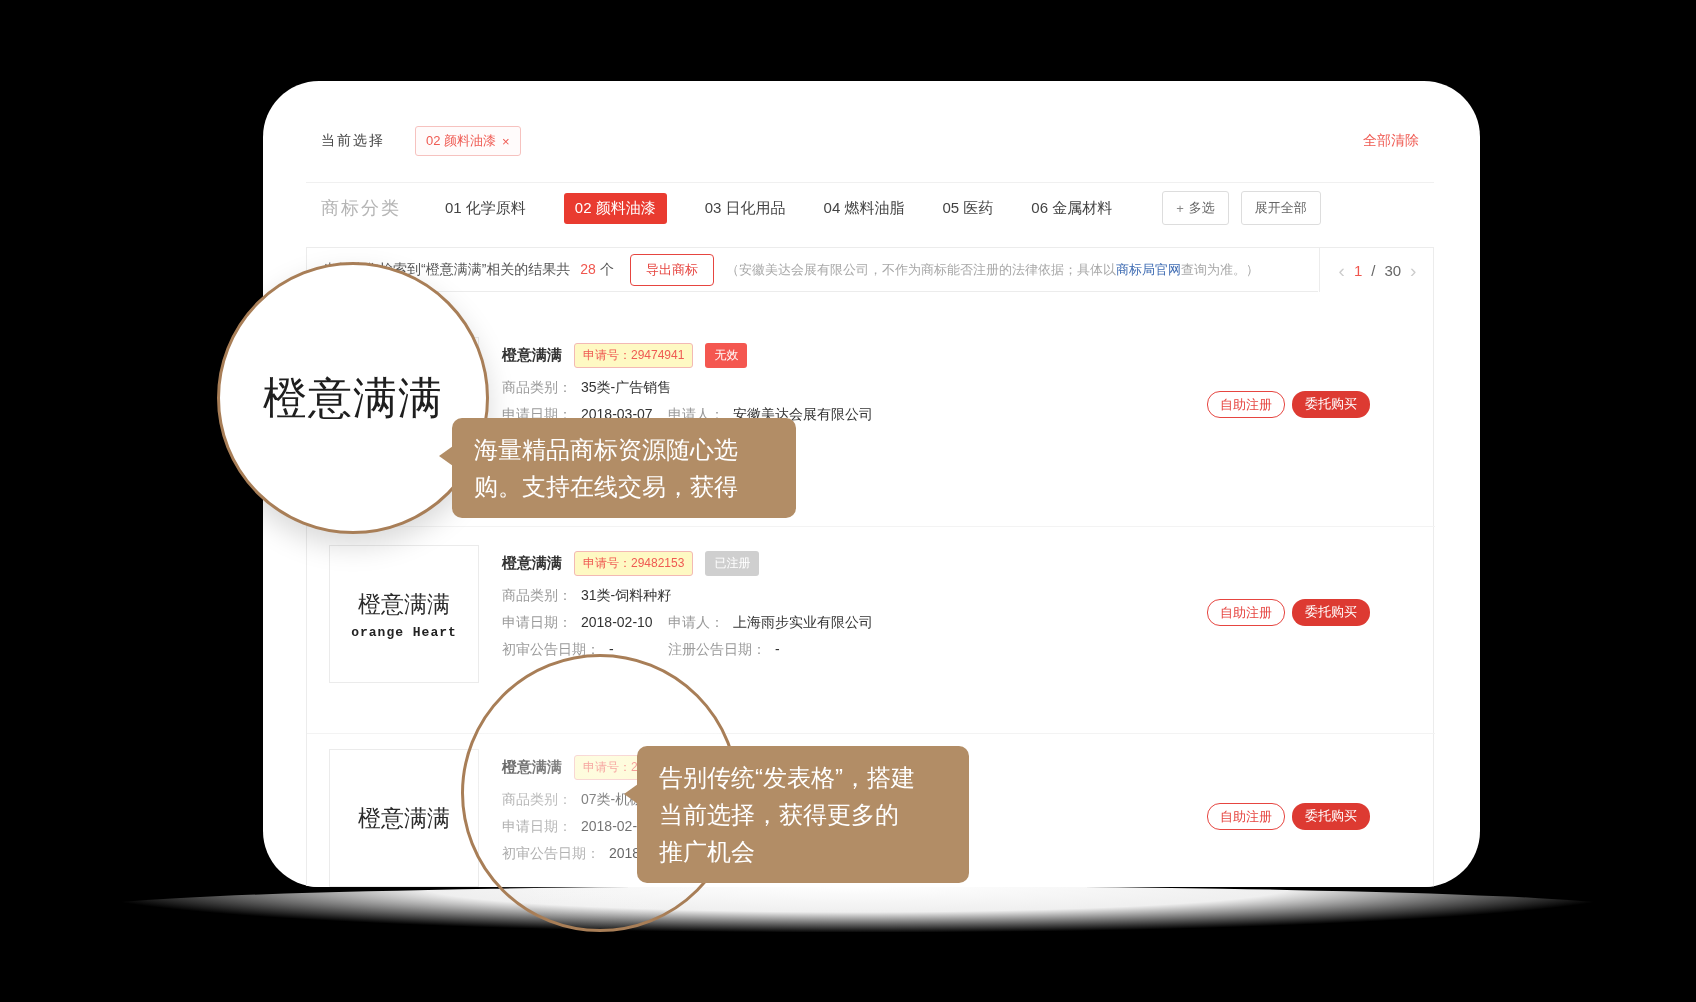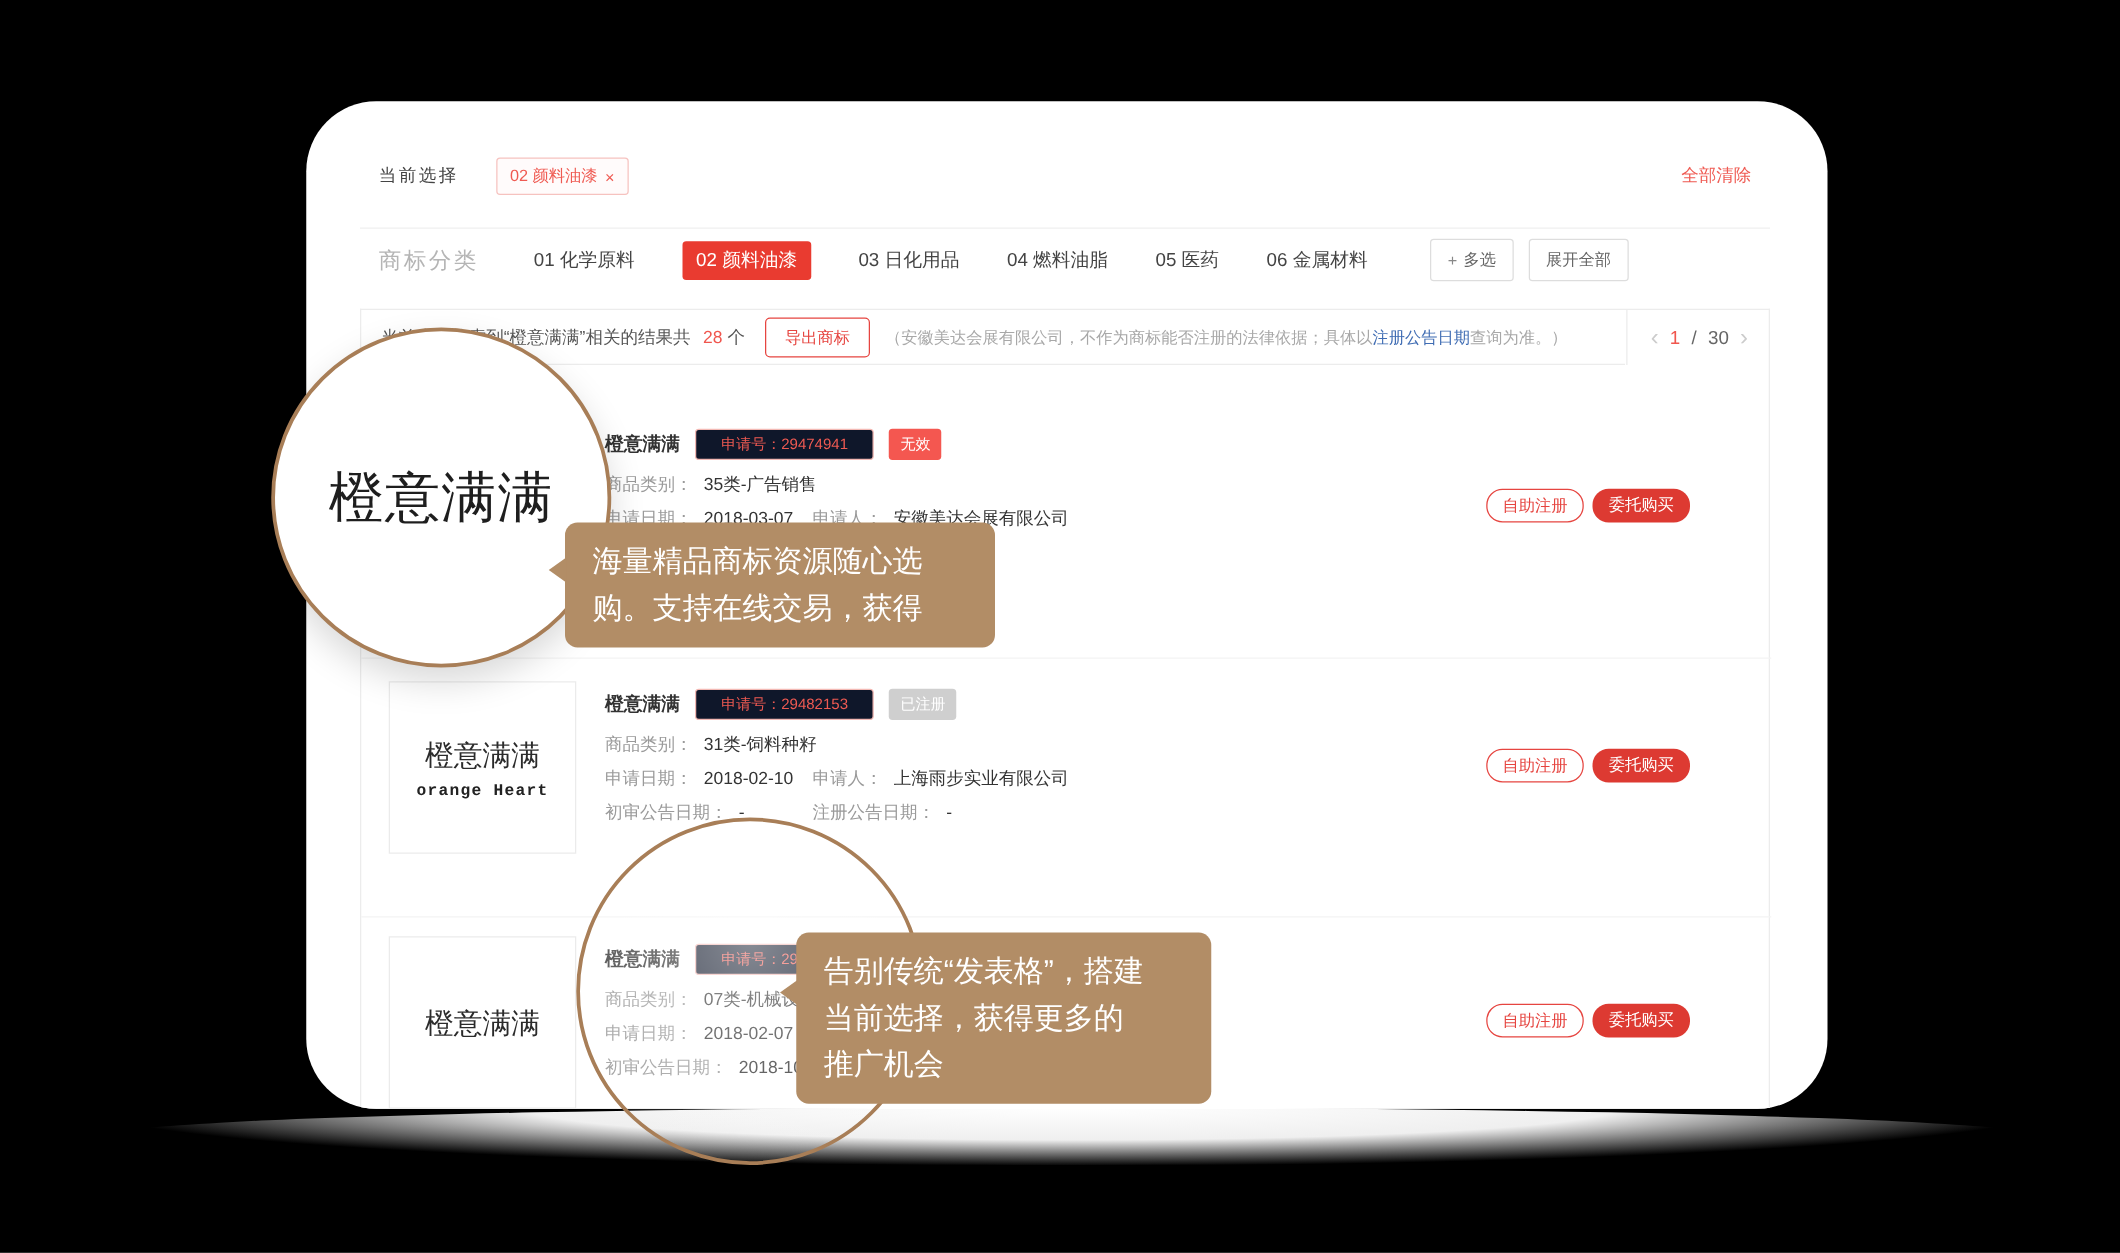--- a/index.html
+++ b/index.html
@@ -3,21 +3,21 @@
 <meta charset="utf-8">
 <style>
   html,body{margin:0;padding:0;background:#000;}
   .stage{position:relative;width:1696px;height:1002px;background:#000;overflow:hidden;
          font-family:"Liberation Sans","DejaVu Sans",sans-serif;color:#333;}
   
   .swoosh{position:absolute;left:85px;top:886px;width:1545px;height:46px;border-radius:50%;
           background:radial-gradient(ellipse at 50% 0%,#ffffff 0%,#efefef 40%,rgba(238,238,238,0) 72%);
           z-index:1;}
   
-  .win{position:absolute;left:245px;top:81px;width:1217px;height:806px;border-radius:56px;
+  .win{position:absolute;left:263px;top:81px;width:1217px;height:806px;border-radius:56px;
        background:#fff;overflow:hidden;z-index:2;}
   
   .selbar{position:absolute;left:58px;top:44px;width:1098px;height:32px;display:flex;align-items:center;}
   .sel-label{font-size:14px;color:#444;letter-spacing:2px;}
   .sel-tag{margin-left:30px;display:inline-flex;align-items:center;border:1px solid #f6c2bf;
            background:#fffbfb;color:#ef5a52;font-size:13px;padding:5px 10px;border-radius:3px;cursor:pointer;}
   .tagx{margin-left:6px;font-size:13px;}
   .clear{margin-left:auto;color:#ef5a52;font-size:14px;cursor:pointer;}
   
   .divider1{position:absolute;left:43px;top:101px;width:1128px;height:1px;background:#f0f0f0;}
@@ -53,22 +53,22 @@
   .sep{position:absolute;left:0;width:1128px;height:1px;background:#f3f3f3;}
   .sepa{top:278px;} .sepb{top:485px;}
   .imgbox{position:absolute;left:22px;top:0;width:150px;height:138px;border:1px solid #ebebeb;
           display:flex;flex-direction:column;align-items:center;justify-content:center;gap:5px;box-sizing:border-box;}
   .imgmain{font-family:"Liberation Serif","DejaVu Serif",serif;font-size:23px;color:#2b2b2b;white-space:nowrap;}
   .imgsub{font-family:"Liberation Mono","DejaVu Sans Mono",monospace;font-size:13px;font-weight:bold;
           color:#222;letter-spacing:1px;}
   .details{position:absolute;left:195px;top:0;width:680px;}
   .titleline{position:absolute;left:0;top:6px;display:flex;align-items:center;gap:12px;white-space:nowrap;}
   .rname{font-size:15px;font-weight:bold;color:#333;}
-  .appno{border:1px solid #f3b9b4;background:#0f172a;color:#ef5a52;font-size:12px;
-         padding:3px 20px;border-radius:3px;}
+  .appno{border:1px solid #f3b9b4;background:#fef9c3;color:#ef5a52;font-size:12px;
+         padding:3px 8px;border-radius:3px;}
   .status{font-size:12px;color:#fff;padding:4px 9px;border-radius:3px;}
   .invalid{background:#f45750;} .registered{background:#cfcfcf;}
   .dline{position:absolute;left:0;width:680px;height:20px;font-size:14px;}
   .dl1{top:42px;} .dl2{top:69px;} .dl3{top:96px;}
   .pair{position:absolute;left:0;white-space:nowrap;}
   .col2{left:166px;}
   .lbl{color:#9a9a9a;margin-right:9px;}
   .val{color:#333;}
   .btn{position:absolute;width:78px;height:27px;line-height:25px;text-align:center;font-size:13px;
        border-radius:13px;cursor:pointer;box-sizing:border-box;}
@@ -125,21 +125,21 @@
     </div>
 
     <div class="resbox">
 
       <div class="res-header">
         <span class="res-text">
           <span>当前为您检索到“橙意满满”相关的结果共</span><span class="red">28</span><span class="unit">个</span>
         </span>
         <span class="btn-export">导出商标</span>
         <span class="disc">
-          <span>（安徽美达会展有限公司，不作为商标能否注册的法律依据；具体以</span><span class="link">注册公告日期</span><span>查询为准。）</span>
+          <span>（安徽美达会展有限公司，不作为商标能否注册的法律依据；具体以</span><span class="link">商标局官网</span><span>查询为准。）</span>
         </span>
       </div>
       <div class="pag">
         <span class="chev">‹</span>
         <span class="pcur">1</span>
         <span class="psl">/</span>
         <span class="ptot">30</span>
         <span class="chev">›</span>
       </div>
 

